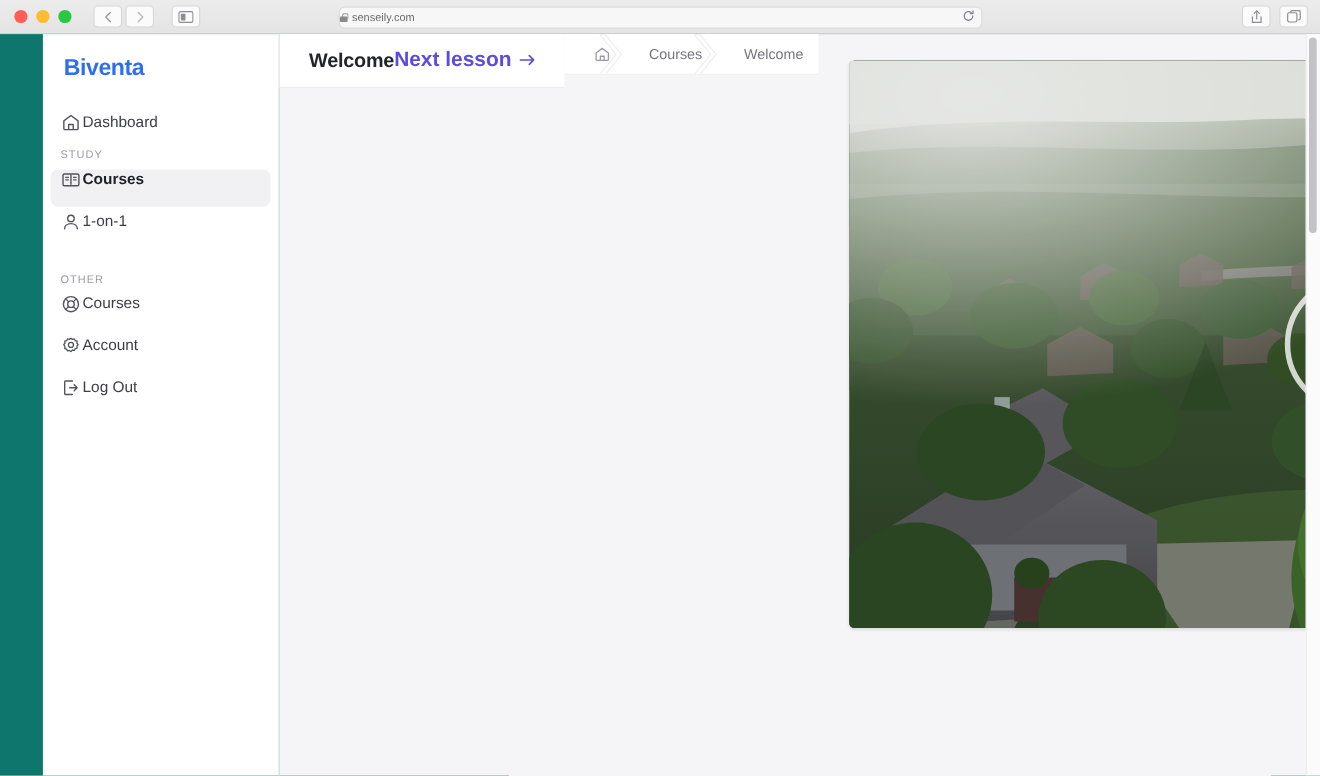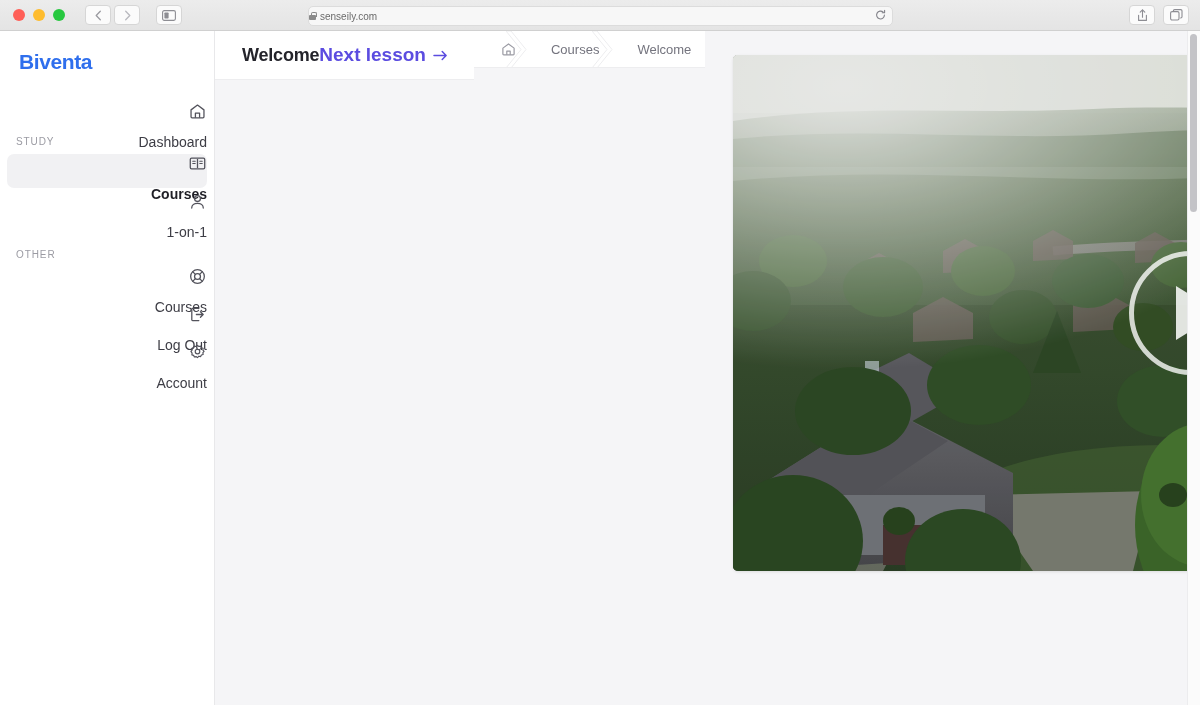--- a/index.html
+++ b/index.html
@@ -65,20 +65,21 @@
     color: #7a7a7a; font-size: 11px; line-height: 1;
   }
   .chrome-right { position: absolute; right: 11px; top: 5px; display: flex; gap: 8px; }
 
   
   .app {
     position: absolute; top: 31px; left: 0;
     width: 1200px; height: 674px;
     display: flex;
     background: #0f766e;
+    padding-left: 39px;
   }
 
   
   .sidebar {
     width: 215px; height: 674px;
     background: #ffffff;
     border-right: 1px solid #e8e8ea;
     flex: none;
     position: relative;
   }
@@ -88,27 +89,26 @@
     letter-spacing: -0.4px;
   }
   .nav { margin-top: 28px; }
   .nav-section-label {
     font-size: 10px; letter-spacing: 0.9px;
     color: #9b9ba3; text-transform: uppercase;
     margin: 0 0 7px 16px;
   }
   .nav-section-label.other { margin-top: 23px; }
   .nav-item {
-    display: flex; align-items: flex-end;
+    display: flex; align-items: flex-start;
     height: 34px; margin: 0 7px; padding-left: 9px;
     border-radius: 7px;
-    gap: 13px;
+    gap: 1px;
     color: #3d3d45; font-size: 14px;
     cursor: pointer;
-    flex-direction: column;
   }
   .nav-item + .nav-item { margin-top: 4px; }
   .nav-item.active { background: #f1f1f3; font-weight: 600; color: #1f1f26; }
   .nav-ico { width: 19px; height: 19px; flex: none; color: #53535c; display: block; }
   .nav-ico svg { display: block; width: 19px; height: 19px; }
 
   
   .main {
     flex: 1; height: 674px;
     display: flex; flex-direction: row;
@@ -319,35 +319,35 @@
             <circle cx="10" cy="10" r="3.1" fill="none" stroke="currentColor" stroke-width="1.35"></circle>
             <path d="M5 5l2.8 2.8M15 5l-2.8 2.8M5 15l2.8-2.8M15 15l-2.8-2.8" fill="none" stroke="currentColor" stroke-width="1.2" stroke-linecap="round"></path>
           </svg>
         </span>
         <span>Courses</span>
       </div>
 
       <div class="nav-item">
         <span class="nav-ico">
           <svg viewBox="0 0 20 20">
+            <path d="M10 2.6l1.5 1.1 1.8-.4.8 1.7 1.8.5-.2 1.9 1.2 1.4-1.2 1.4.2 1.9-1.8.5-.8 1.7-1.8-.4L10 15.4l-1.5-1.1-1.8.4-.8-1.7-1.8-.5.2-1.9L3.1 8.8l1.2-1.4-.2-1.9 1.8-.5.8-1.7 1.8.4z" fill="none" stroke="currentColor" stroke-width="1.25" stroke-linejoin="round"></path>
+            <circle cx="10" cy="9" r="2.4" fill="none" stroke="currentColor" stroke-width="1.25"></circle>
+          </svg>
+        </span>
+        <span>Account</span>
+      </div>
+
+      <div class="nav-item">
+        <span class="nav-ico">
+          <svg viewBox="0 0 20 20">
             <path d="M11.4 3.6H4.9c-.5 0-.9.4-.9.9v11c0 .5.4.9.9.9h6.5" fill="none" stroke="currentColor" stroke-width="1.35" stroke-linecap="round"></path>
             <path d="M13.1 7.1 16 10l-2.9 2.9M8.8 10H16" fill="none" stroke="currentColor" stroke-width="1.35" stroke-linecap="round" stroke-linejoin="round"></path>
           </svg>
         </span>
         <span>Log Out</span>
-      </div>
-
-      <div class="nav-item">
-        <span class="nav-ico">
-          <svg viewBox="0 0 20 20">
-            <path d="M10 2.6l1.5 1.1 1.8-.4.8 1.7 1.8.5-.2 1.9 1.2 1.4-1.2 1.4.2 1.9-1.8.5-.8 1.7-1.8-.4L10 15.4l-1.5-1.1-1.8.4-.8-1.7-1.8-.5.2-1.9L3.1 8.8l1.2-1.4-.2-1.9 1.8-.5.8-1.7 1.8.4z" fill="none" stroke="currentColor" stroke-width="1.25" stroke-linejoin="round"></path>
-            <circle cx="10" cy="9" r="2.4" fill="none" stroke="currentColor" stroke-width="1.25"></circle>
-          </svg>
-        </span>
-        <span>Account</span>
       </div>
     </nav>
   </aside>
 
   <section class="main">
 
     <header class="page-header">
       <div class="page-title">Welcome</div>
       <div class="next-lesson">
         <span>Next lesson</span>

